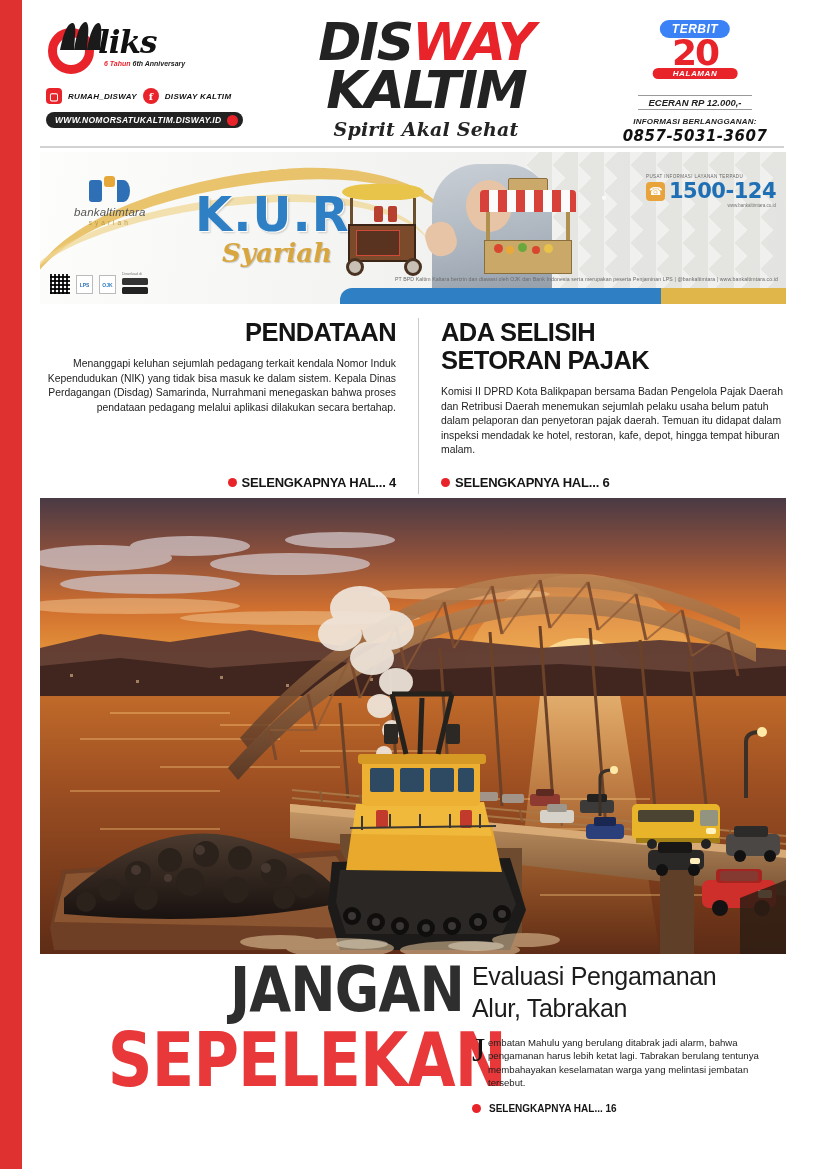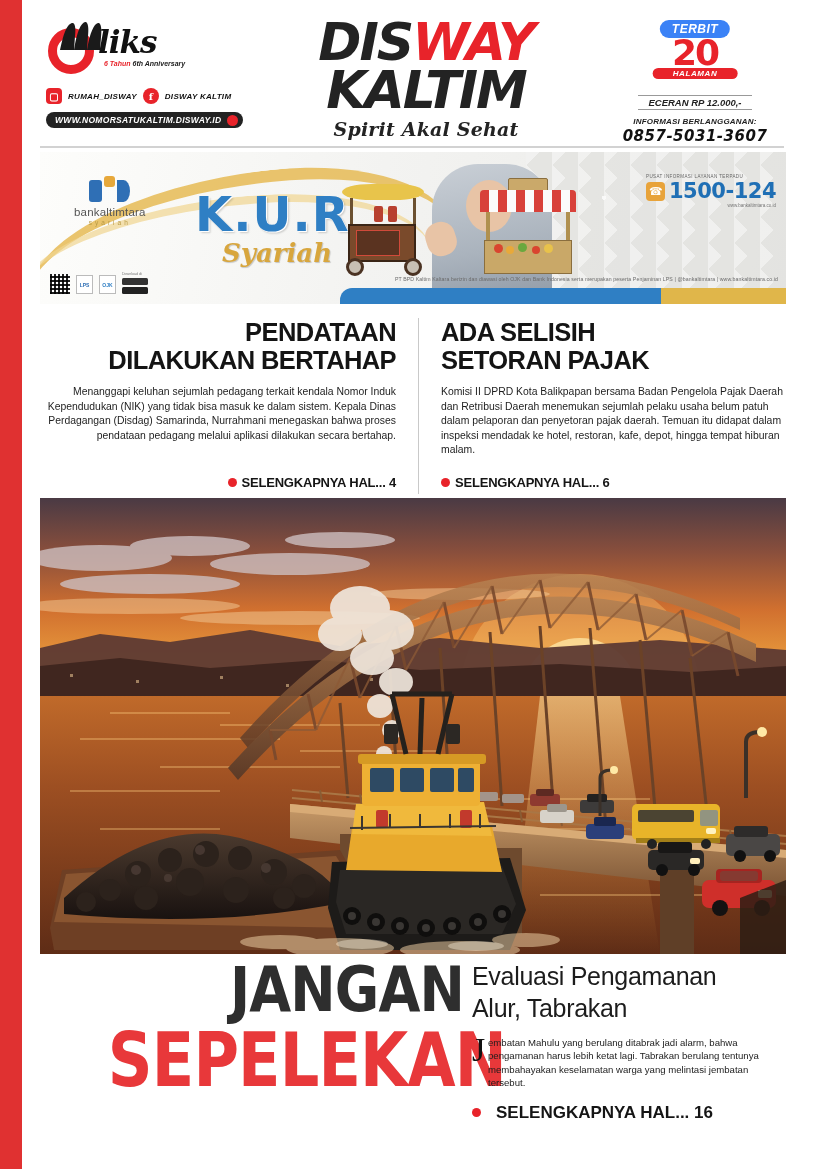--- a/index.html
+++ b/index.html
@@ -146,21 +146,21 @@
     transform: rotate(-4deg); opacity: .7;
   }
   .ad-bank { position: absolute; left: 34px; top: 24px; text-align: center; }
   .bank-mark { width: 42px; height: 26px; margin: 0 auto 4px; position: relative; }
   .bank-mark i {
     position: absolute; display: block; background: #2f6fb5; border-radius: 3px;
   }
   .bank-mark i:nth-child(1){ left:0; top:4px; width:13px; height:22px; }
   .bank-mark i:nth-child(2){ left:15px; top:0; width:11px; height:11px; background:#e7a83a; }
   .bank-mark i:nth-child(3){ left:28px; top:4px; width:13px; height:22px; border-radius:0 50% 50% 0; }
-  .bank-name { font-size: 11.5px; color: #555; letter-spacing: .2px; }
+  .bank-name { font-size: 11.5px; color: #555; letter-spacing: .2px; font-style: italic; }
   .bank-sub { font-size: 6.5px; color: #b99a45; letter-spacing: 3px; margin-top: 1px; }
 
   .kur {
     position: absolute; left: 155px; top: 34px;
     font-family: "DejaVu Sans", sans-serif;
     font-weight: bold; font-size: 48px; letter-spacing: 1px;
     color: #2f7fc4;
     text-shadow: 1px 1px 0 #fff, 2px 2px 2px rgba(0,0,0,.18);
   }
   .kur-sy {
@@ -325,22 +325,22 @@
     letter-spacing: -.3px;
   }
   .lead { margin-top: 12px; position: relative; padding-left: 16px; }
   .lead-drop {
     position: absolute; left: 0; top: -3px;
     font-family: "Liberation Serif", serif;
     font-size: 34px; line-height: 34px; color: #111;
   }
   .lead p { font-size: 9.6px; line-height: 13.4px; color: #1c1c1c; }
   .more-16 {
-    margin-top: 13px; display: flex; align-items: center; gap: 15px;
-    font-weight: bold; font-size: 17px; color: #151515;
+    margin-top: 13px; display: flex; align-items: center; gap: 8px;
+    font-weight: bold; font-size: 10px; color: #151515;
   }
 </style>
 </head>
 <body>
 
 <div class="page">
 
   <div class="red-spine"></div>
 
   <div class="content">
@@ -475,21 +475,20 @@
 
       <div class="ad-legal">PT BPD Kaltim Kaltara berizin dan diawasi oleh OJK dan Bank Indonesia serta merupakan peserta Penjaminan LPS   |   @bankaltimtara   |   www.bankaltimtara.co.id</div>
       <div class="ad-footbar"></div>
     </div>
 
     <div class="teasers">
 
       <div class="tease left">
         <div class="tease-head">
           <div>PENDATAAN</div>
-          <div>DILAKUKAN BERTAHAP</div>
         </div>
         <div class="tease-body">Menanggapi keluhan sejumlah pedagang terkait kendala Nomor Induk Kependudukan (NIK) yang tidak bisa masuk ke dalam sistem. Kepala Dinas Perdagangan (Disdag) Samarinda, Nurrahmani menegaskan bahwa proses pendataan pedagang melalui aplikasi dilakukan secara bertahap.</div>
         <div class="tease-more">
           <span class="dot"></span>
           <span>SELENGKAPNYA HAL... 4</span>
         </div>
       </div>
 
       <div class="tease right">
         <div class="tease-head">

